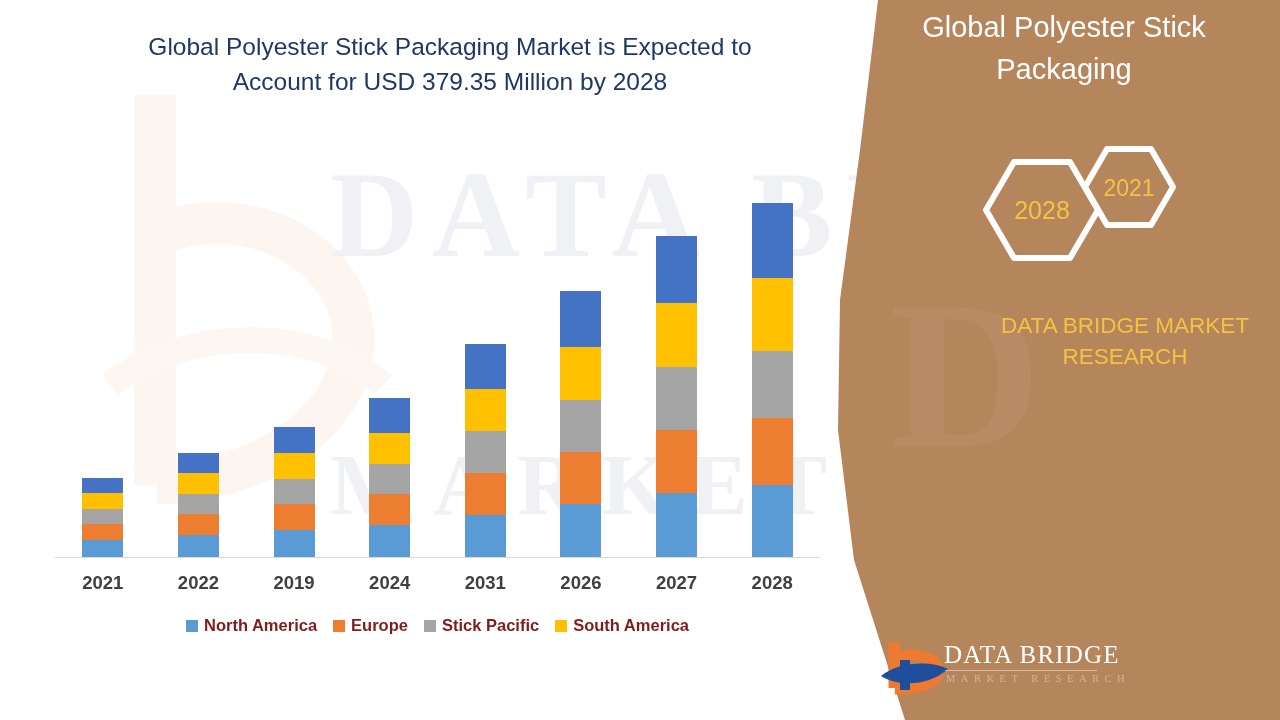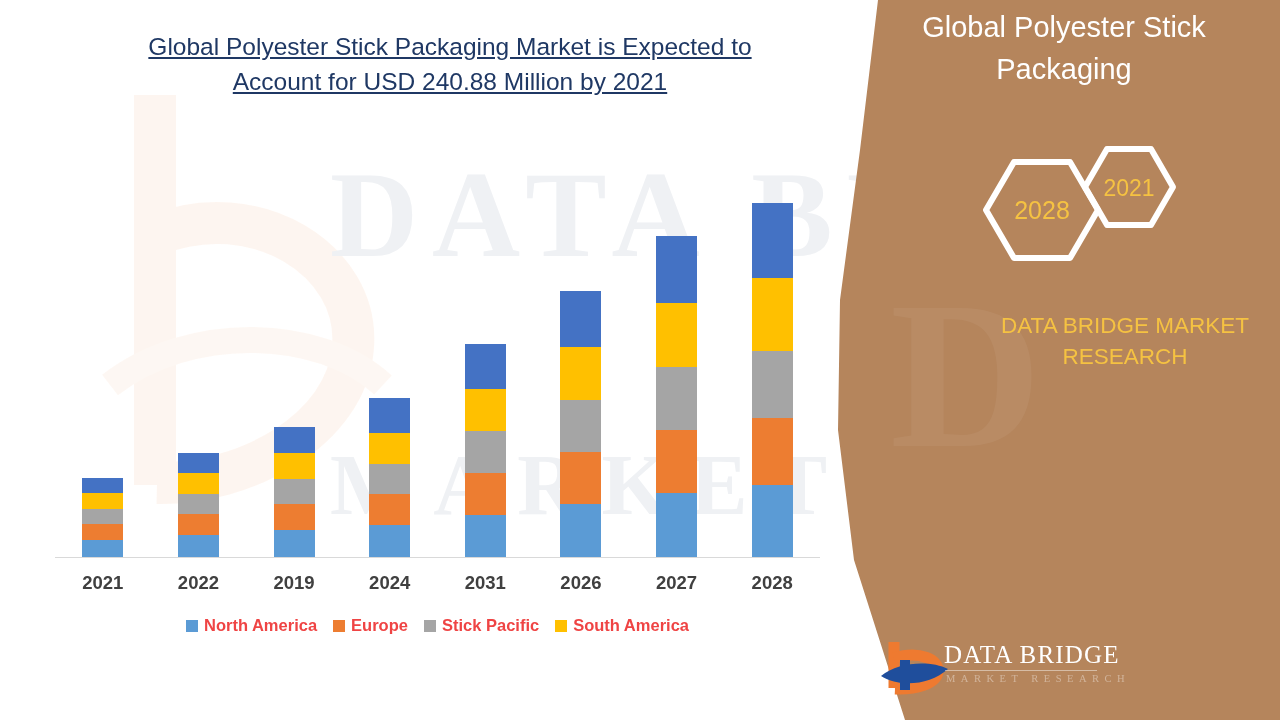--- a/index.html
+++ b/index.html
@@ -39,21 +39,20 @@
   
   .chart-title {
     position: absolute;
     left: 95px; top: 30px;
     width: 710px;
     text-align: center;
     color: #1f3864;
     font-size: 24.5px;
     line-height: 1.42;
     font-family: "Liberation Sans", sans-serif;
-    text-decoration: underline;
   }
 
   .plot {
     position: absolute;
     left: 55px; top: 120px;
     width: 765px; height: 438px;
   }
   .axis-line {
     position: absolute;
     left: 0; bottom: 0;
@@ -107,21 +106,21 @@
     justify-content: center;
     align-items: center;
     gap: 16px;
   }
   .legend-item {
     display: flex;
     align-items: center;
     gap: 6px;
     font-size: 16.5px;
     font-weight: 700;
-    color: #ef4444;
+    color: #7f1d1d;
     white-space: nowrap;
   }
   .swatch { width: 12px; height: 12px; display: inline-block; }
 
   
   .right-panel {
     position: absolute;
     left: 830px; top: 0;
     width: 450px; height: 720px;
     background: #b5855c;
@@ -193,21 +192,21 @@
   <svg class="wm-b" viewBox="0 0 300 420">
     <path d="M60 10 L60 400" stroke="#fdeee4" stroke-width="42" fill="none"></path>
     <path d="M60 150 C160 110, 265 175, 258 262 C252 345, 150 400, 62 398" stroke="#fdeee4" stroke-width="42" fill="none"></path>
     <path d="M15 300 C95 238, 225 242, 288 300" stroke="#fdf2ea" stroke-width="26" fill="none"></path>
   </svg>
   <div class="wm-text l1">DATA BRIDGE</div>
   <div class="wm-text l2">MARKET RESEARCH</div>
 
   <div class="chart-title">
     <div>Global Polyester Stick Packaging Market is Expected to</div>
-    <div>Account for USD 240.88 Million by 2021</div>
+    <div>Account for USD 379.35 Million by 2028</div>
   </div>
 
   <div class="plot">
     <div class="axis-line"></div>
     <div class="bars" id="bars">
         <div class="bar-col">
           <div class="bar">
             <div class="seg" style="height: 17px; background: rgb(91, 155, 213);"></div>
             <div class="seg" style="height: 16px; background: rgb(237, 125, 49);"></div>
             <div class="seg" style="height: 15px; background: rgb(165, 165, 165);"></div>

